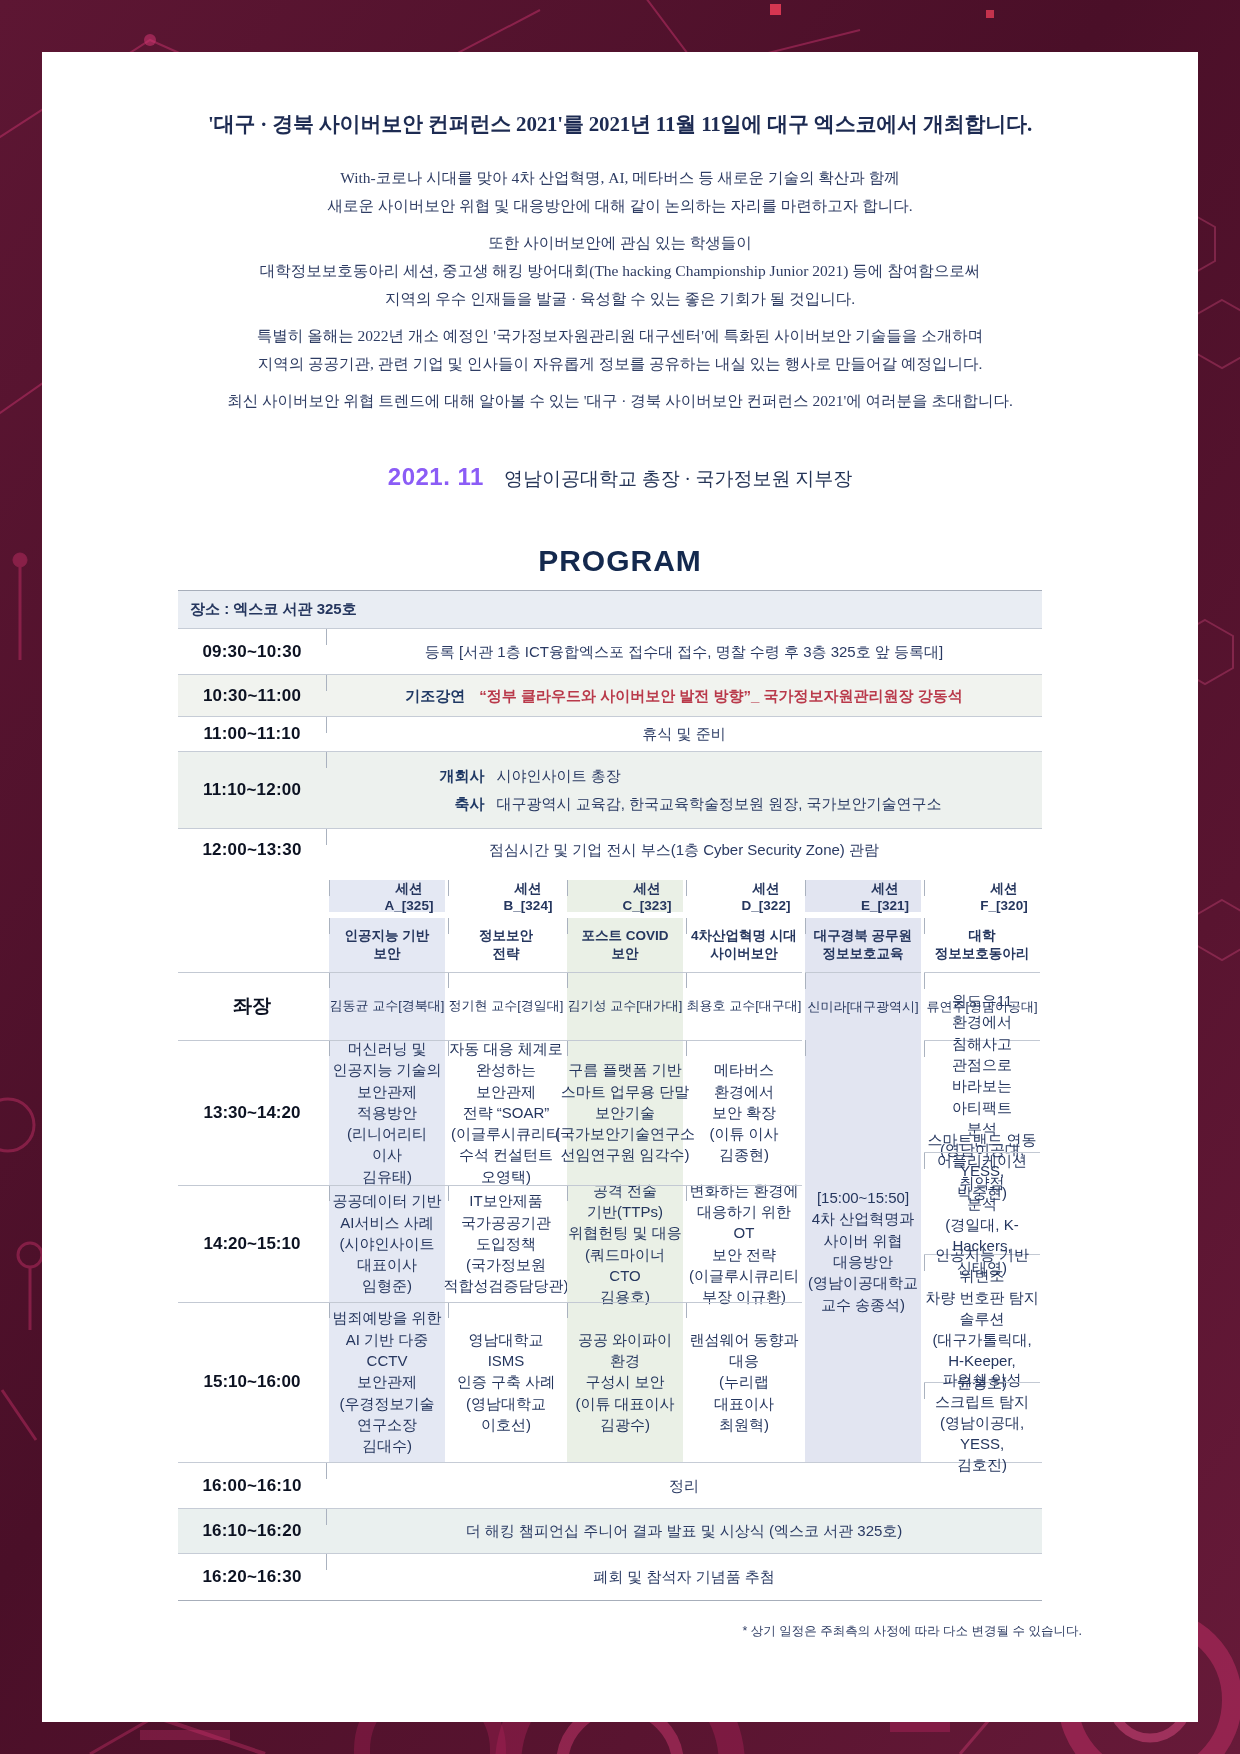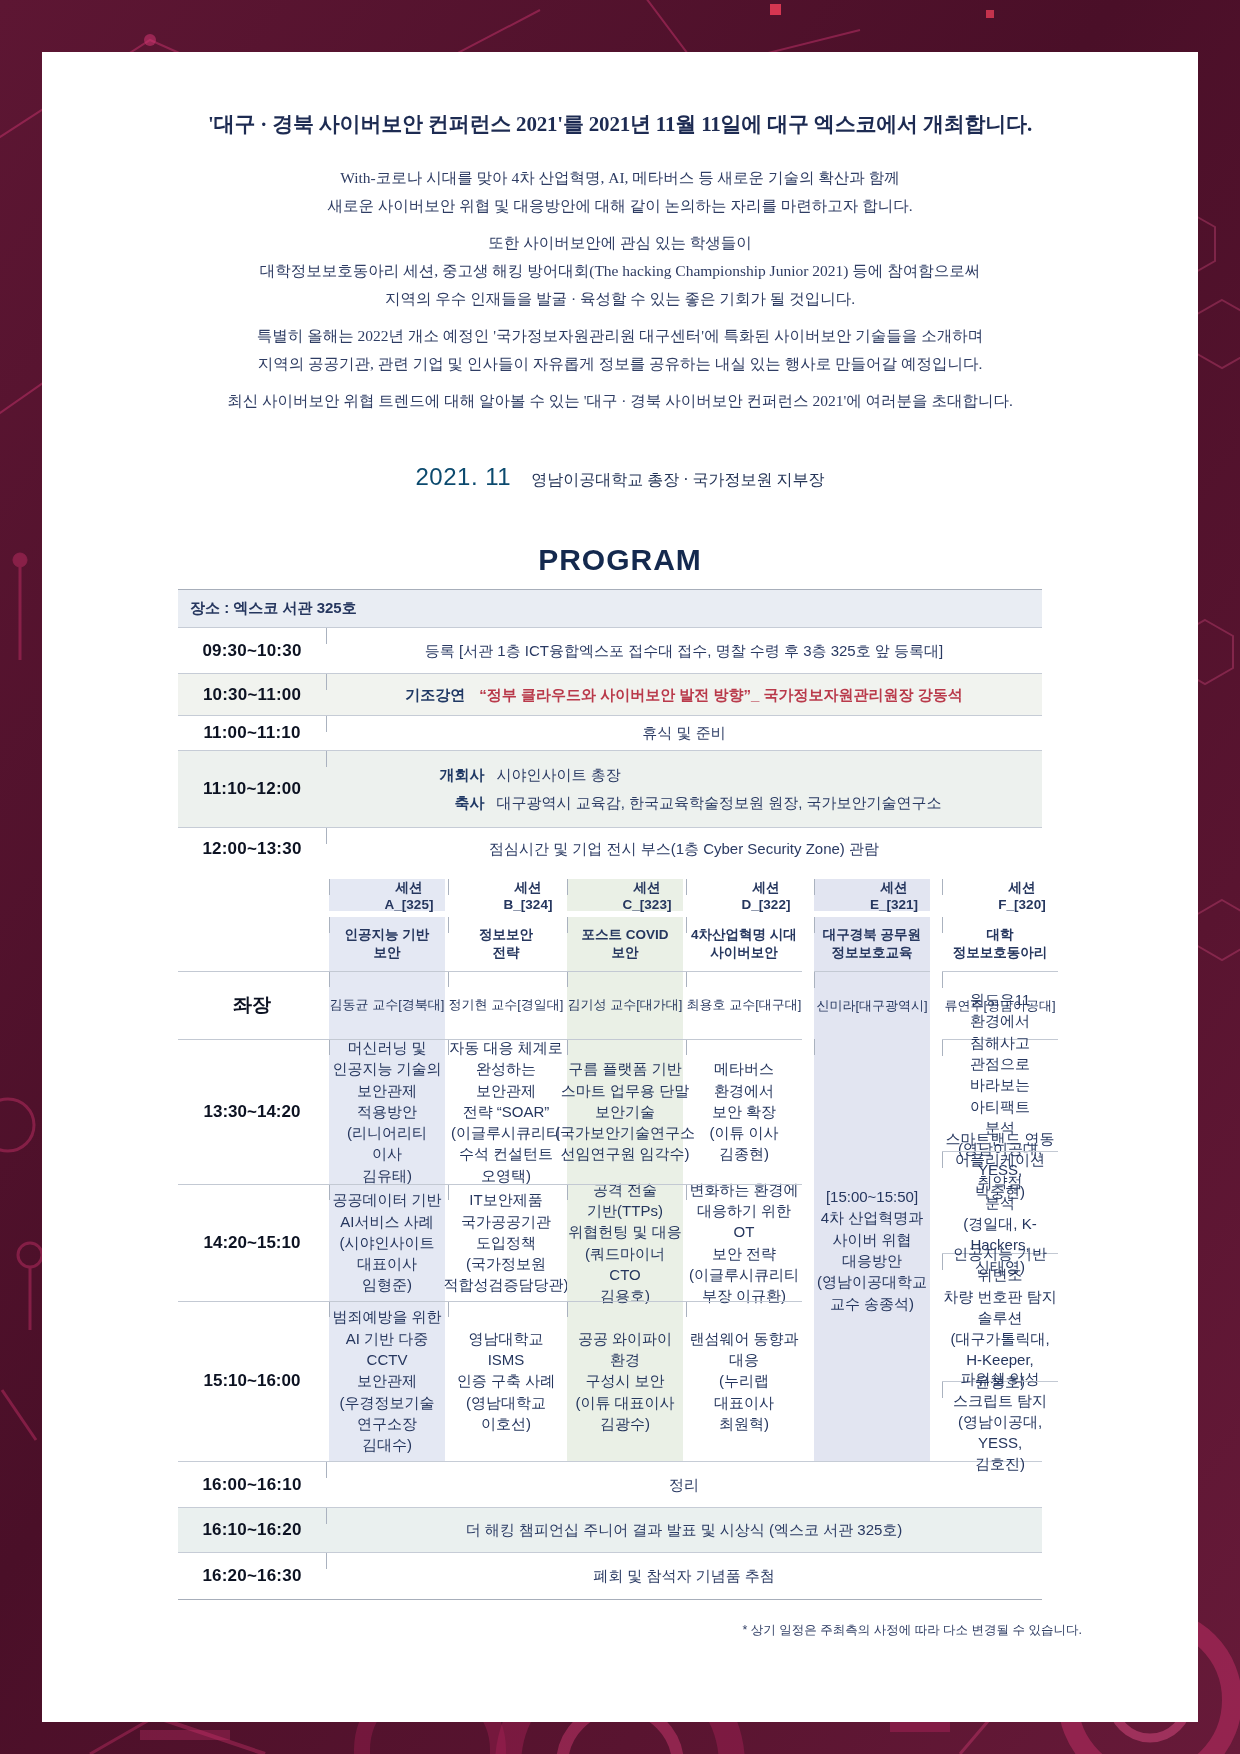--- a/index.html
+++ b/index.html
@@ -13,42 +13,42 @@
   body{position:relative; background:var(--frame); font-family:"Liberation Sans","DejaVu Sans",sans-serif; overflow:hidden;}
   .frame-deco{position:absolute; left:0; top:0; z-index:0;}
   .content{position:absolute; left:42px; top:52px; width:1156px; height:1670px; background:#ffffff; z-index:1;}
 
   .main-title{margin-top:58px; text-align:center; font-family:"Liberation Serif","DejaVu Serif",serif;
     font-weight:700; font-size:21px; color:#1d2b52; letter-spacing:-0.2px;}
   .intro{margin-top:26px; display:flex; flex-direction:column; gap:9px;}
   .intro p{text-align:center; white-space:pre-line; font-family:"Liberation Serif","DejaVu Serif",serif;
     font-size:15.5px; line-height:28px; color:#2e3c63;}
   .date-line{margin-top:48px; display:flex; justify-content:center; align-items:baseline; gap:20px;}
-  .date-line .date{font-size:24px; font-weight:400; color:#0c4a6e; letter-spacing:0.5px;}
-  .date-line .sig{font-family:"Liberation Serif","DejaVu Serif",serif; font-size:16px; color:#243457;text-align:center;}
+  .date-line .date{font-size:24px; font-weight:700; color:#8b5cf6; letter-spacing:0.5px;}
+  .date-line .sig{font-family:"Liberation Serif","DejaVu Serif",serif; font-size:19px; color:#243457;text-align:center;}
   .program-heading{margin-top:52px; text-align:center; font-size:30px; font-weight:800; color:#14294e; letter-spacing:1px;}
 
   .program-table{width:864px; margin:12px 0 0 136px; border-top:1.5px solid var(--hairDark); border-bottom:1.5px solid var(--hairDark); font-size:15px; color:var(--navy);}
   .prow{display:flex; align-items:stretch; border-bottom:1px solid var(--hair); position:relative;}
   .prow:last-child{border-bottom:none;}
   .ptime{width:148px; display:flex; align-items:center; justify-content:center;
     font-size:17px; font-weight:800; color:var(--ink); letter-spacing:0.2px;}
   .pcontent{flex:1; position:relative; display:flex; align-items:center; justify-content:center; text-align:center; padding:6px 8px; line-height:1.45;}
   .tick::before{content:""; position:absolute; left:0; top:0; width:1px; height:16px; background:#aab2bf;}
   .venue-row{display:block; background:var(--rowBlue); border-bottom:1px solid var(--hair); text-align:left; font-weight:700; padding:9px 12px; color:#25365e;}
   .bg-gray{background:var(--rowGray);} .bg-green{background:var(--rowGreen);} .bg-green2{background:var(--rowGreen2);}
   .klabel{font-weight:800; color:#1f3864; margin-right:14px;}
   .ktext{color:var(--red); font-weight:600;}
   .dual{display:flex; flex-direction:column; gap:6px; align-items:flex-start;}
   .dual .dline{display:flex; gap:12px;}
   .dual .dlabel{min-width:58px; text-align:right; font-weight:800; color:#1f3864;}
 
   .band{display:flex; border-bottom:1px solid var(--hair); padding-top:10px;}
   .band-left{position:relative; display:grid; grid-template-columns:148px repeat(4,116px); grid-template-rows:32px 6px 54px 68px 145px 117px 160px; column-gap:3px;}
-  .col-e,.col-f{display:grid; grid-template-columns:116px; margin-left:12px;}
+  .col-e,.col-f{display:grid; grid-template-columns:116px; margin-left:3px;}
   .col-e{grid-template-rows:32px 6px 54px 68px 422px;}
   .col-f{grid-template-rows:32px 6px 54px 68px 112px 102px 128px 80px;}
   .hline{position:absolute; left:0; width:100%; height:1px; background:#c3c9d3;}
   .bl-chair-label{grid-column:1; grid-row:4; display:flex; align-items:center; justify-content:center; font-size:19px; font-weight:800; color:var(--ink);}
   .bl-time{grid-column:1; display:flex; align-items:center; justify-content:center; font-size:17px; font-weight:800; color:var(--ink);}
   .sc{position:relative; display:flex; align-items:center; justify-content:center; text-align:center; color:#25365e;}
   .sc-head{font-weight:800; font-size:13.5px;padding-left:44px;}
   .sc-title{font-weight:800; font-size:13.5px; line-height:1.32; white-space:pre-line;}
   .sc-chair{flex-direction:row; font-size:13px; line-height:1.5;}
   .sc-talk{font-size:15px; line-height:1.42; white-space:pre-line; word-break:keep-all; padding:4px 1px;}

